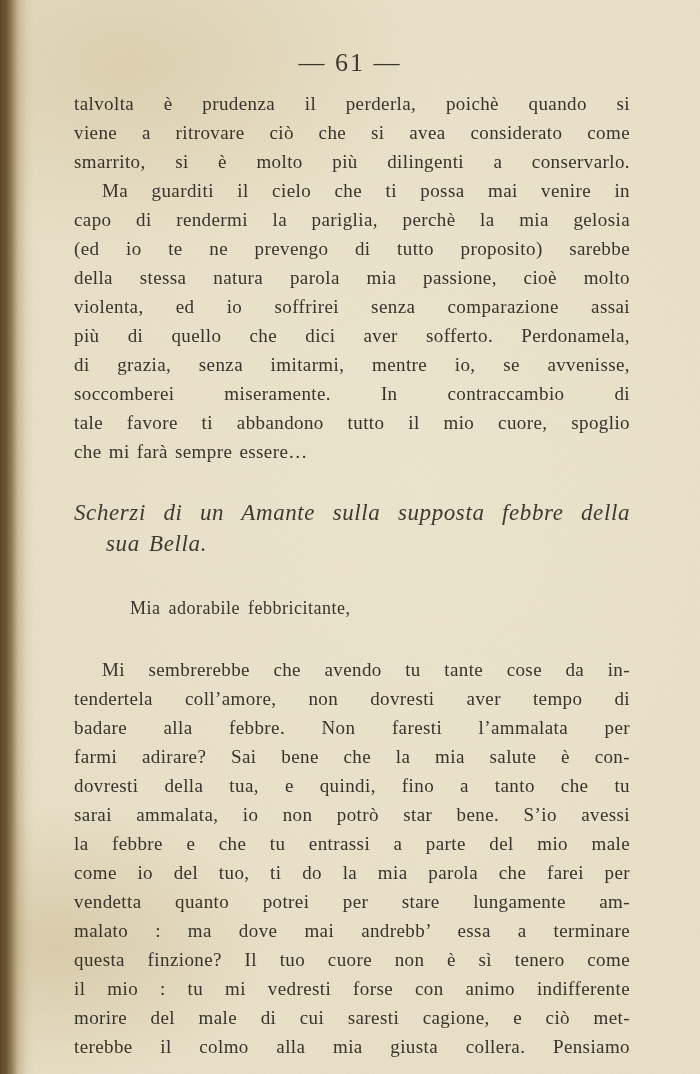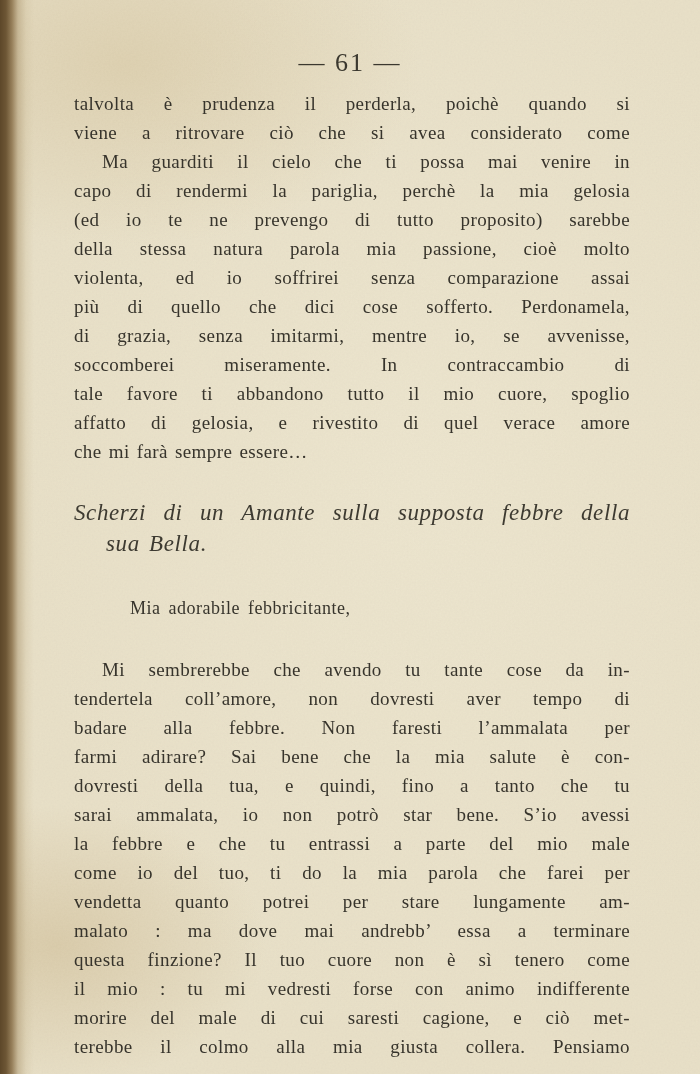--- a/index.html
+++ b/index.html
@@ -119,32 +119,32 @@
   <div class="spine-shadow"></div>
 
   <div class="page-header">— 61 —</div>
 
   <div class="column">
 
     <div id="top-paragraphs">
         <div class="para">
           <div class="line">talvolta è prudenza il perderla, poichè quando si</div>
           <div class="line">viene a ritrovare ciò che si avea considerato come</div>
+          <div class="line">smarrito, si è molto più dilingenti a conservarlo.</div>
         </div>
         <div class="para">
           <div class="line first-indent">Ma guarditi il cielo che ti possa mai venire in</div>
           <div class="line">capo di rendermi la pariglia, perchè la mia gelosia</div>
           <div class="line">(ed io te ne prevengo di tutto proposito) sarebbe</div>
           <div class="line">della stessa natura parola mia passione, cioè molto</div>
           <div class="line">violenta, ed io soffrirei senza comparazione assai</div>
-          <div class="line">più di quello che dici cose sofferto. Perdonamela,</div>
+          <div class="line">più di quello che dici aver sofferto. Perdonamela,</div>
           <div class="line">di grazia, senza imitarmi, mentre io, se avvenisse,</div>
           <div class="line">soccomberei miseramente. In contraccambio di</div>
           <div class="line">tale favore ti abbandono tutto il mio cuore, spoglio</div>
-          <div class="line">affatto di gelosia, e rivestito di quel verace amore</div>
           <div class="line last-natural">che mi farà sempre essere…</div>
         </div>
       </div>
 
     <div class="section-heading">
       <div class="heading-line hl1">Scherzi di un Amante sulla supposta febbre della</div>
       <div class="heading-line hl2">sua Bella.</div>
     </div>
 
     <div class="salutation">Mia adorabile febbricitante,</div>

